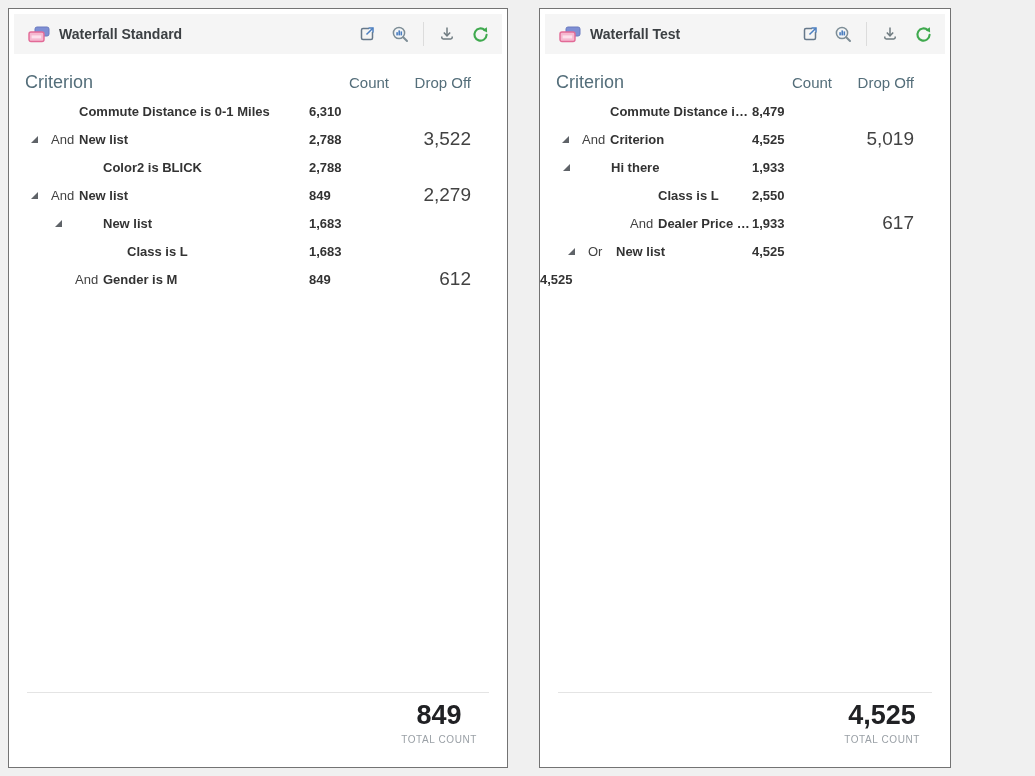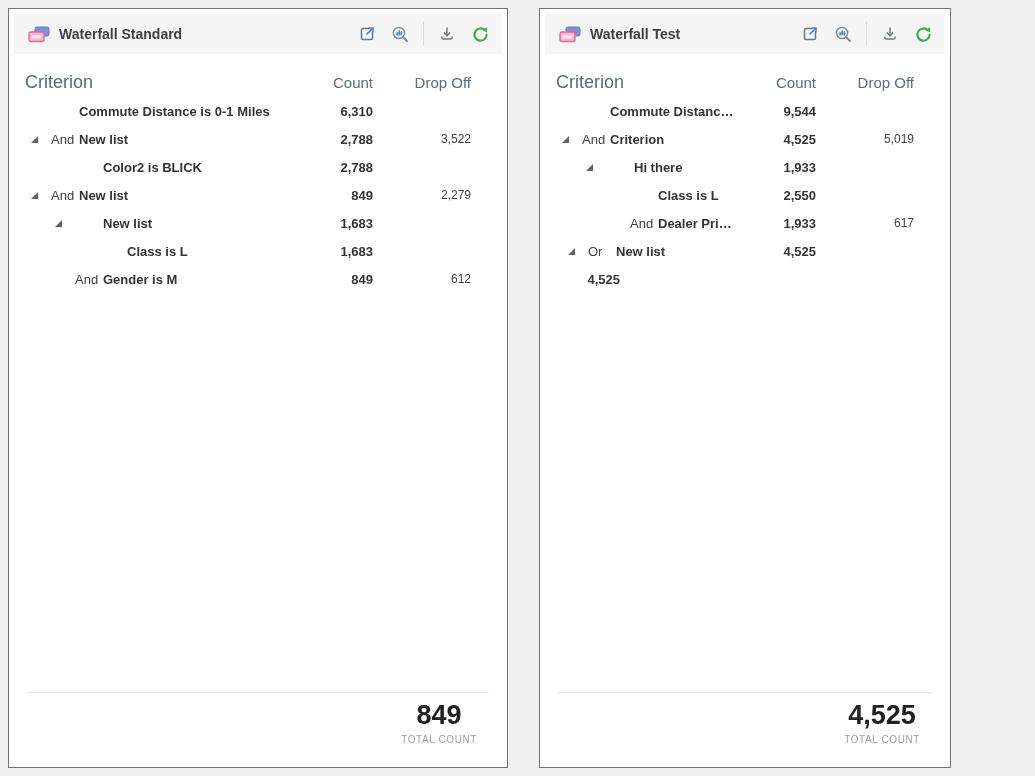--- a/index.html
+++ b/index.html
@@ -69,30 +69,29 @@
     padding-left: 16px;
     font-size: 18px;
     color: #546e7a;
   }
   .hdr-count, .hdr-drop {
     font-size: 15px;
     color: #546e7a;
     text-align: right;
   }
   .hdr-count, .cell-count { width: 80px; }
-  .hdr-drop,  .cell-drop  { width: 82px; margin-right: 36px; margin-left: 16px; }
+  .hdr-drop,  .cell-drop  { width: 82px; margin-right: 36px; }
   .cell-count {
-    text-align: right;
     font-size: 13px;
     font-weight: 700;
     color: #333333;
   }
   .cell-drop {
     text-align: right;
-    font-size: 12px;
+    font-size: 19px;
     color: #424242;
   }
   .tri-slot { display: inline-flex; width: 20px; flex: none; align-items: center; }
   .tri {
     width: 0; height: 0;
     border-bottom: 7px solid #5f6368;
     border-left: 7px solid transparent;
     cursor: pointer;
   }
   .op-slot {
@@ -315,36 +314,36 @@
       <div class="hdr-count">Count</div>
       <div class="hdr-drop">Drop Off</div>
     </div>
     <div>
         <div class="grid-row">
           <div class="cell-crit" style="padding-left: 22px;">
             <span class="tri-slot"></span>
             <span class="op-slot"></span>
             <span class="crit-label">Commute Distance is either 0-1 Miles or…</span>
           </div>
-          <div class="cell-count">9,544</div>
+          <div class="cell-count">8,479</div>
           <div class="cell-drop"></div>
         </div>
         <div class="grid-row">
           <div class="cell-crit" style="padding-left: 22px;">
             <span class="tri-slot">
               <span class="tri"></span>
             </span>
             <span class="op-slot">And</span>
             <span class="crit-label">Criterion</span>
           </div>
           <div class="cell-count">4,525</div>
           <div class="cell-drop">5,019</div>
         </div>
         <div class="grid-row">
-          <div class="cell-crit" style="padding-left: 46px;">
+          <div class="cell-crit" style="padding-left: 23px;">
             <span class="tri-slot">
               <span class="tri"></span>
             </span>
             <span class="op-slot"></span>
             <span class="crit-label">Hi there</span>
           </div>
           <div class="cell-count">1,933</div>
           <div class="cell-drop"></div>
         </div>
         <div class="grid-row">

